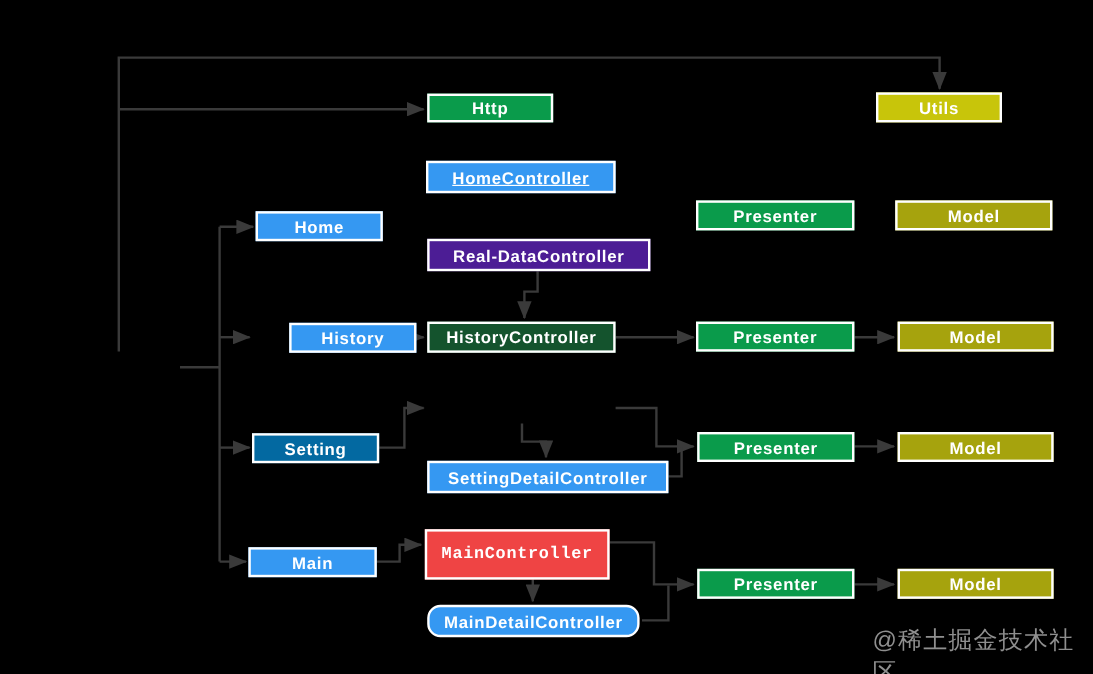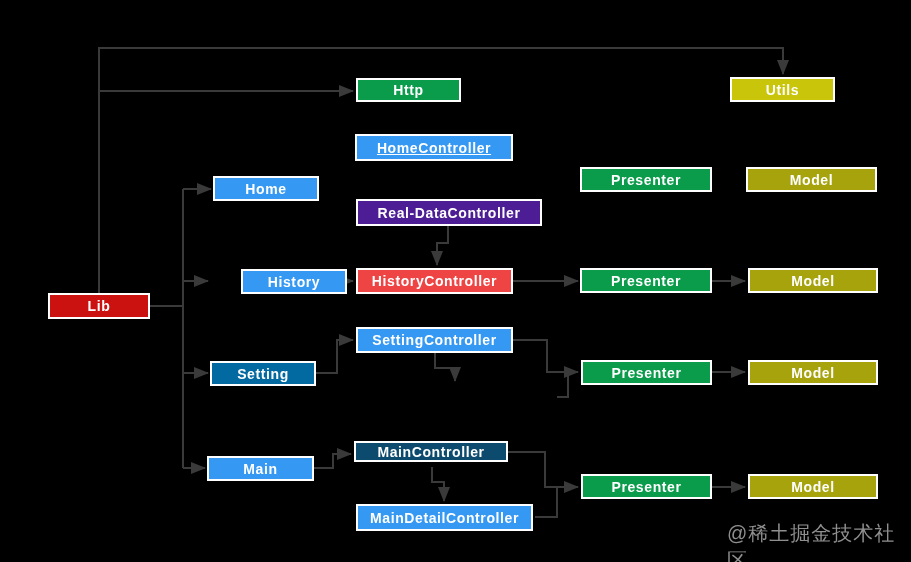--- a/index.html
+++ b/index.html
@@ -66,57 +66,56 @@
     <path class="edge" d="M557,397 H568 V373"></path>
     <path class="edge" d="M712,372 H745" marker-end="url(#arrowhead)"></path>
 
     <path class="edge" d="M314,468 H333 V454 H351" marker-end="url(#arrowhead)"></path>
     <path class="edge" d="M432,467 V482 H444 V501" marker-end="url(#arrowhead)"></path>
     <path class="edge" d="M508,452 H545 V487 H578" marker-end="url(#arrowhead)"></path>
     <path class="edge" d="M535,517 H557 V488"></path>
     <path class="edge" d="M712,487 H745" marker-end="url(#arrowhead)"></path>
   </svg>
 
-  <div class="node" style="left: 48px; top: 293px; width: 102px; height: 26px; background: rgb(204, 17, 17);">Lib</div>
 
   <div class="node" style="left: 730px; top: 77px; width: 105px; height: 25px; background: rgb(200, 197, 10);">Utils</div>
 
   <div class="node" style="left: 356px; top: 78px; width: 105px; height: 24px; background: rgb(10, 155, 75);">Http</div>
 
   <div class="node" style="left: 355px; top: 134px; width: 158px; height: 27px; background: rgb(53, 152, 242); text-decoration: underline;">HomeController</div>
 
   <div class="node" style="left: 213px; top: 176px; width: 106px; height: 25px; background: rgb(53, 152, 242);">Home</div>
 
   <div class="node" style="left: 580px; top: 167px; width: 132px; height: 25px; background: rgb(10, 155, 75);">Presenter</div>
 
   <div class="node" style="left: 746px; top: 167px; width: 131px; height: 25px; background: rgb(166, 163, 13);">Model</div>
 
   <div class="node" style="left: 356px; top: 199px; width: 186px; height: 27px; background: #4c1d95;">Real-DataController</div>
 
   <div class="node" style="left: 210px; top: 269px; width: 106px; height: 25px; background: rgb(53, 152, 242); margin-left: 31px;">History</div>
 
-  <div class="node" style="left: 356px; top: 268px; width: 157px; height: 26px; background: #ef4444;">HistoryController</div>
+  <div class="node" style="left: 356px; top: 268px; width: 157px; height: 26px; background: #14532d;">HistoryController</div>
 
   <div class="node" style="left: 580px; top: 268px; width: 132px; height: 25px; background: rgb(10, 155, 75);">Presenter</div>
 
   <div class="node" style="left: 748px; top: 268px; width: 130px; height: 25px; background: rgb(166, 163, 13);">Model</div>
 
-  <div class="node" style="left: 356px; top: 327px; width: 157px; height: 26px; background: rgb(53, 152, 242);">SettingController</div>
 
   <div class="node" style="left: 210px; top: 361px; width: 106px; height: 25px; background: #0369a1;">Setting</div>
 
+  <div class="node" style="left: 356px; top: 384px; width: 201px; height: 27px; background: rgb(53, 152, 242);">SettingDetailController</div>
 
   <div class="node" style="left: 581px; top: 360px; width: 131px; height: 25px; background: rgb(10, 155, 75);">Presenter</div>
 
   <div class="node" style="left: 748px; top: 360px; width: 130px; height: 25px; background: rgb(166, 163, 13);">Model</div>
 
-  <div class="node" style="left: 354px; top: 441px; width: 154px; height: 21px; background: #0c4a6e;">MainController</div>
+  <div class="node" style="left: 354px; top: 441px; width: 154px; height: 42px; background: #ef4444; font-family: Liberation Mono, monospace;">MainController</div>
 
   <div class="node" style="left: 207px; top: 456px; width: 107px; height: 25px; background: rgb(53, 152, 242);">Main</div>
 
-  <div class="node" style="left: 356px; top: 504px; width: 177px; height: 27px; background: rgb(53, 152, 242);">MainDetailController</div>
+  <div class="node" style="left: 356px; top: 504px; width: 177px; height: 27px; background: rgb(53, 152, 242); border-radius: 11px;">MainDetailController</div>
 
   <div class="node" style="left: 581px; top: 474px; width: 131px; height: 25px; background: rgb(10, 155, 75);">Presenter</div>
 
   <div class="node" style="left: 748px; top: 474px; width: 130px; height: 25px; background: rgb(166, 163, 13);">Model</div>
 
   <div id="watermark">@稀土掘金技术社区</div>
 </div>
 
 </body></html>

